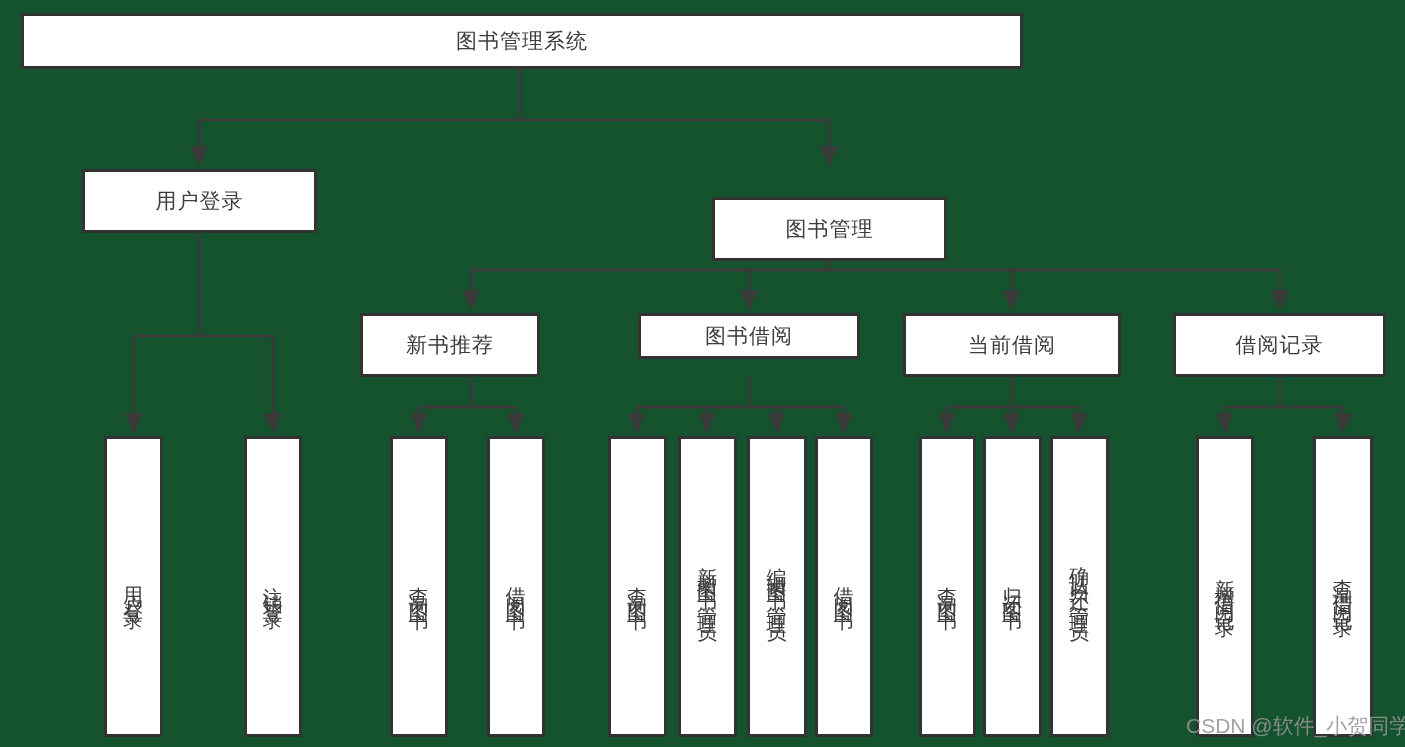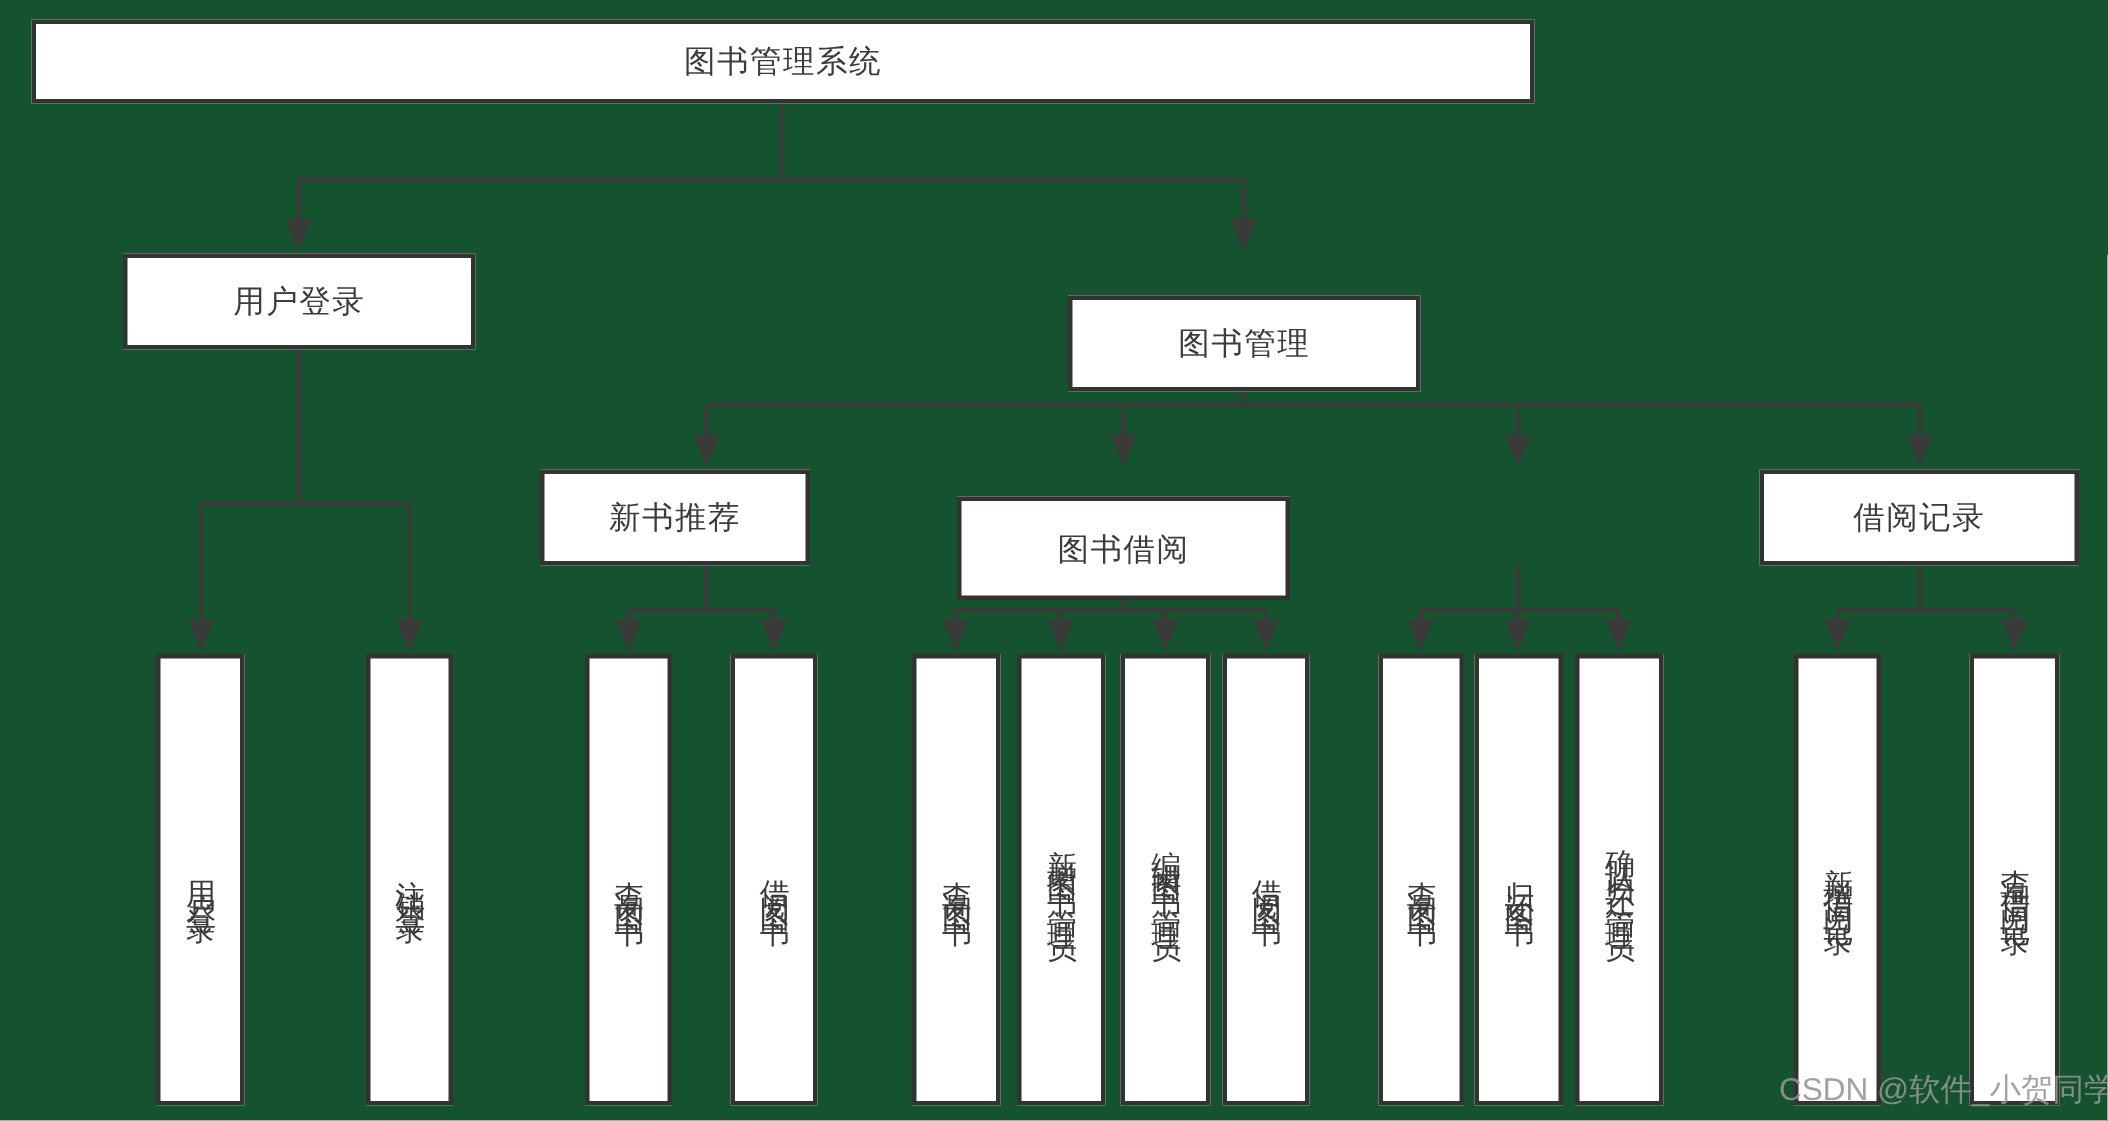--- a/index.html
+++ b/index.html
@@ -112,22 +112,25 @@
   <div class="node h-node" style="left:82px; top:169px; width:235px; height:64px;">
     <span>用户登录</span>
   </div>
   <div class="node h-node" style="left:712px; top:169px; width:235px; height:64px;margin-top:28px;">
     <span>图书管理</span>
   </div>
 
   <div class="node h-node" style="left:360px; top:313px; width:180px; height:64px;">
     <span>新书推荐</span>
   </div>
-  <div class="node h-node" style="left:638px; top:331px; width:222px; height:69px;">
+  <div class="node h-node" style="left:638px; top:313px; width:222px; height:46px;">
     <span>图书借阅</span>
+  </div>
+  <div class="node h-node" style="left:903px; top:313px; width:218px; height:64px;">
+    <span>当前借阅</span>
   </div>
   <div class="node h-node" style="left:1173px; top:313px; width:213px; height:64px;">
     <span>借阅记录</span>
   </div>
 
   <div class="node leaf" style="left:104px; top:436px; width:59px; height:301px;">
     <span class="v-text">用户登录</span>
   </div>
   <div class="node leaf" style="left:244px; top:436px; width:58px; height:301px;">
     <span class="v-text">注销登录</span>

